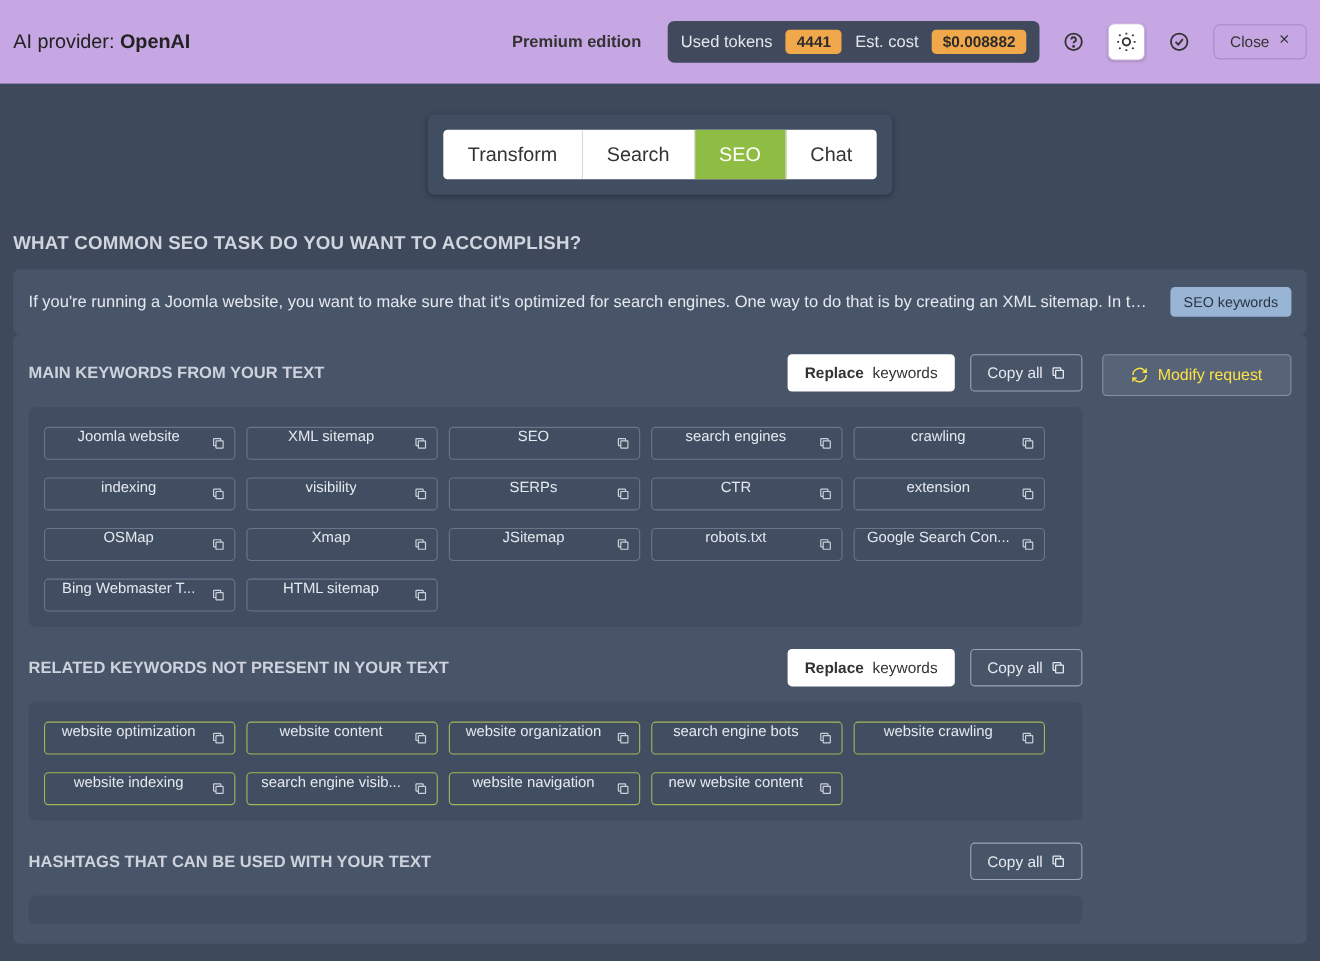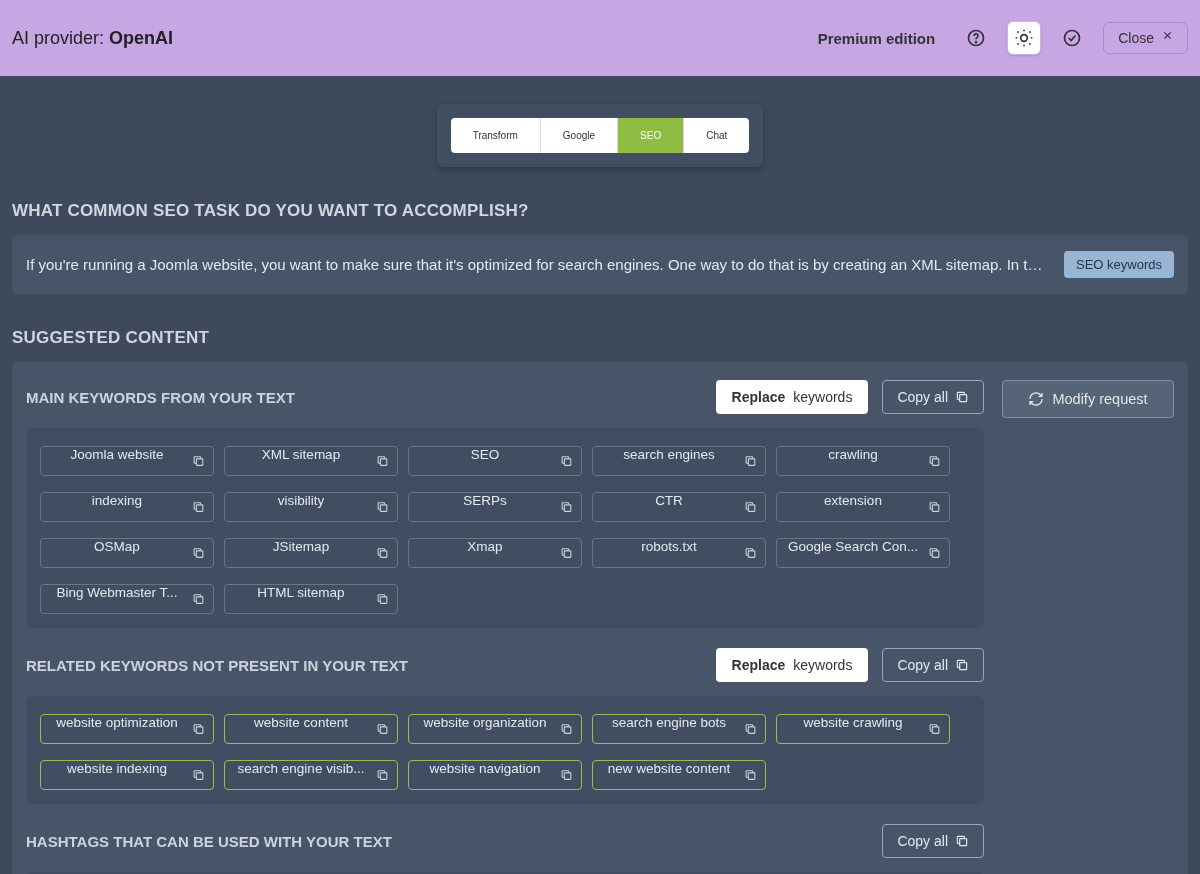--- a/index.html
+++ b/index.html
@@ -102,21 +102,21 @@
   }
   .tabs {
     display:flex;
     background:#fff;
     border-radius:4px;
     overflow:hidden;
   }
   .tab {
     padding:12px 22px;
     color:#333;
-    font-size:10px;
+    font-size:18px;
     border-right:1px solid #d9d9d9;
     cursor:pointer;
   }
   .tab:last-child { border-right:none; }
   .tab.active { background: var(--green-tab); color:#fff; }
 
   
   .content { padding:0 12px; }
   h2.section-head {
     font-size:17px;
@@ -238,21 +238,21 @@
   }
   .chip.olive { border-color: var(--olive-border); }
 
   .modify-panel {
     width:172px;
     flex:0 0 auto;
   }
   .modify-btn {
     background:#576478;
     border:1px solid #8690a2;
-    color:#e5e5e5;
+    color:#fde047;
     border-radius:4px;
     width:100%;
     padding:10px 12px;
     font-size:14.5px;
     display:flex; align-items:center; justify-content:center; gap:8px;
     cursor:pointer;
   }
 
   .row-flex { display:flex; gap:18px; align-items:flex-start;}
   .left-col { flex:1; min-width:0; }
@@ -263,20 +263,26 @@
 </head>
 <body>
 
 <div class="header">
   <div class="provider-label">
     <span>AI provider: </span><b>OpenAI</b>
   </div>
   <div class="spacer"></div>
   <div class="premium">Premium edition</div>
 
+  <div class="token-box">
+    <span>Used tokens</span>
+    <span class="badge">4441</span>
+    <span>Est. cost</span>
+    <span class="badge">$0.008882</span>
+  </div>
 
   <div class="icon-btn">
     <svg width="20" height="20" viewBox="0 0 24 24" fill="none" stroke="#333" stroke-width="2">
         <circle cx="12" cy="12" r="9"></circle>
         <path d="M9.5 9.5a2.5 2.5 0 1 1 3.5 2.3c-.9.4-1 1-1 1.7"></path>
         <circle cx="12" cy="17" r=".6" fill="#333"></circle>
       </svg>
   </div>
   <div class="icon-btn white-bg">
     <svg width="20" height="20" viewBox="0 0 24 24" fill="none" stroke="#333" stroke-width="2">
@@ -297,35 +303,34 @@
       </svg>
   </div>
 </div>
 
 <div class="main">
 
   <div class="tabs-wrap">
     <div class="tabs-card">
       <div class="tabs" id="tabs-row">
           <div class="tab">Transform</div>
-          <div class="tab">Google</div>
+          <div class="tab">Search</div>
           <div class="tab active">SEO</div>
           <div class="tab">Chat</div>
         </div>
     </div>
   </div>
 
   <div class="content">
     <h2 class="section-head">WHAT COMMON SEO TASK DO YOU WANT TO ACCOMPLISH?</h2>
     <div class="info-bar">
       <div class="info-text">If you're running a Joomla website, you want to make sure that it's optimized for search engines. One way to do that is by creating an XML sitemap. In this blog p...</div>
       <div class="seo-pill">SEO keywords</div>
     </div>
 
-    <h2 class="section-head">SUGGESTED CONTENT</h2>
 
     <div class="suggested-outer">
 
       <div class="row-flex">
         <div class="left-col">
 
           <div class="block">
             <div class="block-header">
               <h3 class="sub-head">MAIN KEYWORDS FROM YOUR TEXT</h3>
               <div class="spacer"></div>
@@ -436,30 +441,30 @@
                   <div class="chip">
                     <span class="label">OSMap</span>
                     <span class="cp">
                       <svg width="13" height="13" viewBox="0 0 24 24" fill="none" stroke="currentColor" stroke-width="2">
                         <rect x="8" y="8" width="12" height="12" rx="1"></rect>
                         <path d="M16 8V5a1 1 0 0 0-1-1H5a1 1 0 0 0-1 1v10a1 1 0 0 0 1 1h3"></path>
                       </svg>
                     </span>
                   </div>
                   <div class="chip">
+                    <span class="label">Xmap</span>
+                    <span class="cp">
+                      <svg width="13" height="13" viewBox="0 0 24 24" fill="none" stroke="currentColor" stroke-width="2">
+                        <rect x="8" y="8" width="12" height="12" rx="1"></rect>
+                        <path d="M16 8V5a1 1 0 0 0-1-1H5a1 1 0 0 0-1 1v10a1 1 0 0 0 1 1h3"></path>
+                      </svg>
+                    </span>
+                  </div>
+                  <div class="chip">
                     <span class="label">JSitemap</span>
-                    <span class="cp">
-                      <svg width="13" height="13" viewBox="0 0 24 24" fill="none" stroke="currentColor" stroke-width="2">
-                        <rect x="8" y="8" width="12" height="12" rx="1"></rect>
-                        <path d="M16 8V5a1 1 0 0 0-1-1H5a1 1 0 0 0-1 1v10a1 1 0 0 0 1 1h3"></path>
-                      </svg>
-                    </span>
-                  </div>
-                  <div class="chip">
-                    <span class="label">Xmap</span>
                     <span class="cp">
                       <svg width="13" height="13" viewBox="0 0 24 24" fill="none" stroke="currentColor" stroke-width="2">
                         <rect x="8" y="8" width="12" height="12" rx="1"></rect>
                         <path d="M16 8V5a1 1 0 0 0-1-1H5a1 1 0 0 0-1 1v10a1 1 0 0 0 1 1h3"></path>
                       </svg>
                     </span>
                   </div>
                   <div class="chip">
                     <span class="label">robots.txt</span>
                     <span class="cp">

